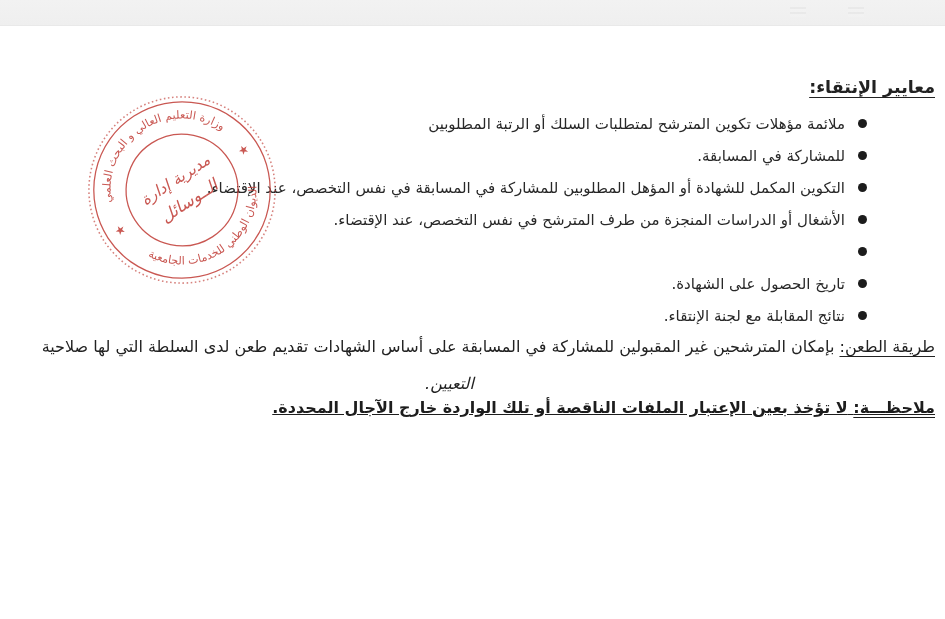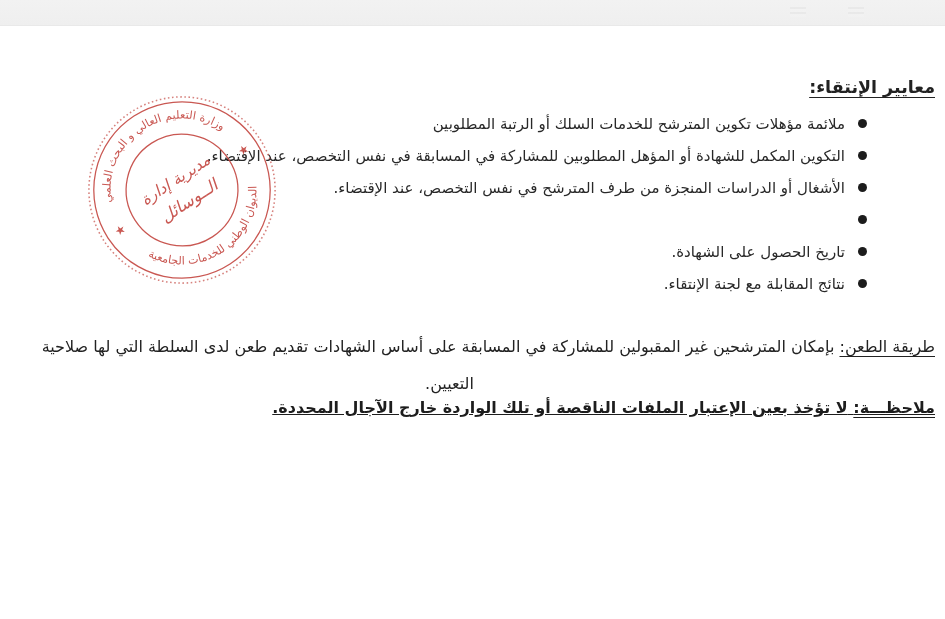--- a/index.html
+++ b/index.html
@@ -55,21 +55,21 @@
     position:absolute;top:334px;right:10px;left:64px;
     font-size:16px;line-height:26px;
     text-align:justify;text-align-last:justify;
     white-space:nowrap;color:#222;
   }
   .appeal .lbl{
     font-weight:normal;text-decoration:underline;text-underline-offset:4px;
   }
   .appeal-line2{
     position:absolute;top:374px;right:46px;left:0;
-    text-align:center;font-size:16px;color:#222;
+    text-align:center;font-size:16px;color:#222;font-style:italic;
   }
   .note{
     position:absolute;top:398px;right:10px;
     font-size:16px;font-weight:bold;color:#1d1d1d;
     white-space:nowrap;
     text-decoration:underline;
   }
   .note .lbl{
     text-decoration:underline;text-underline-offset:4px;
   }
@@ -91,21 +91,25 @@
   <div class="topbar">
     <div class="artifact a1"></div>
     <div class="artifact a2"></div>
   </div>
 
   <div class="heading">معايير الإنتقاء:</div>
 
   <ul class="bullets">
     <li>
       <span class="dot"></span>
-      <span>ملائمة مؤهلات تكوين المترشح للخدمات السلك أو الرتبة المطلوبين</span>
+      <span>ملائمة مؤهلات تكوين المترشح لمتطلبات السلك أو الرتبة المطلوبين</span>
+    </li>
+    <li>
+      <span class="dot"></span>
+      <span>للمشاركة في المسابقة.</span>
     </li>
     <li>
       <span class="dot"></span>
       <span>التكوين المكمل للشهادة أو المؤهل المطلوبين للمشاركة في المسابقة في نفس التخصص، عند الإقتضاء.</span>
     </li>
     <li>
       <span class="dot"></span>
       <span>الأشغال أو الدراسات المنجزة من طرف المترشح في نفس التخصص، عند الإقتضاء.</span>
     </li>
     <li>

